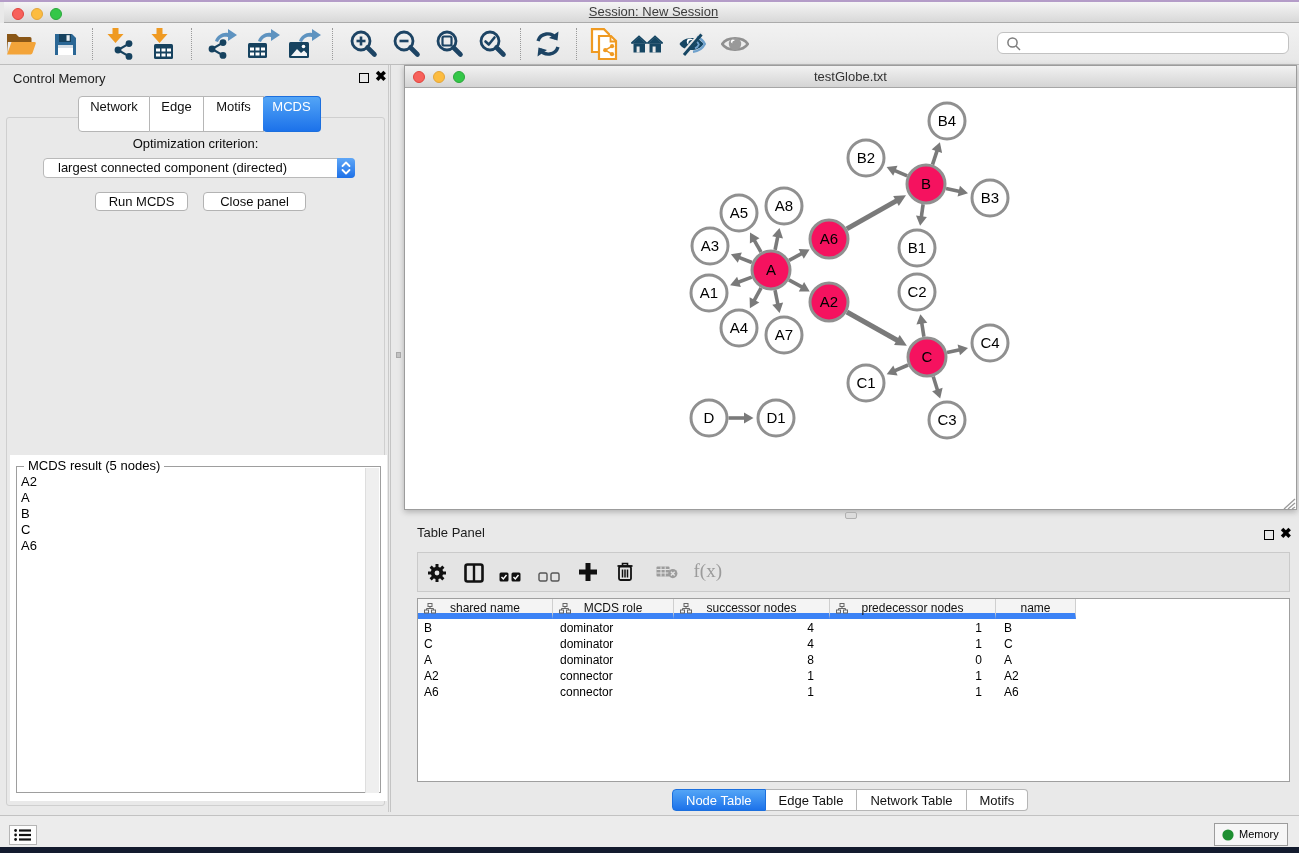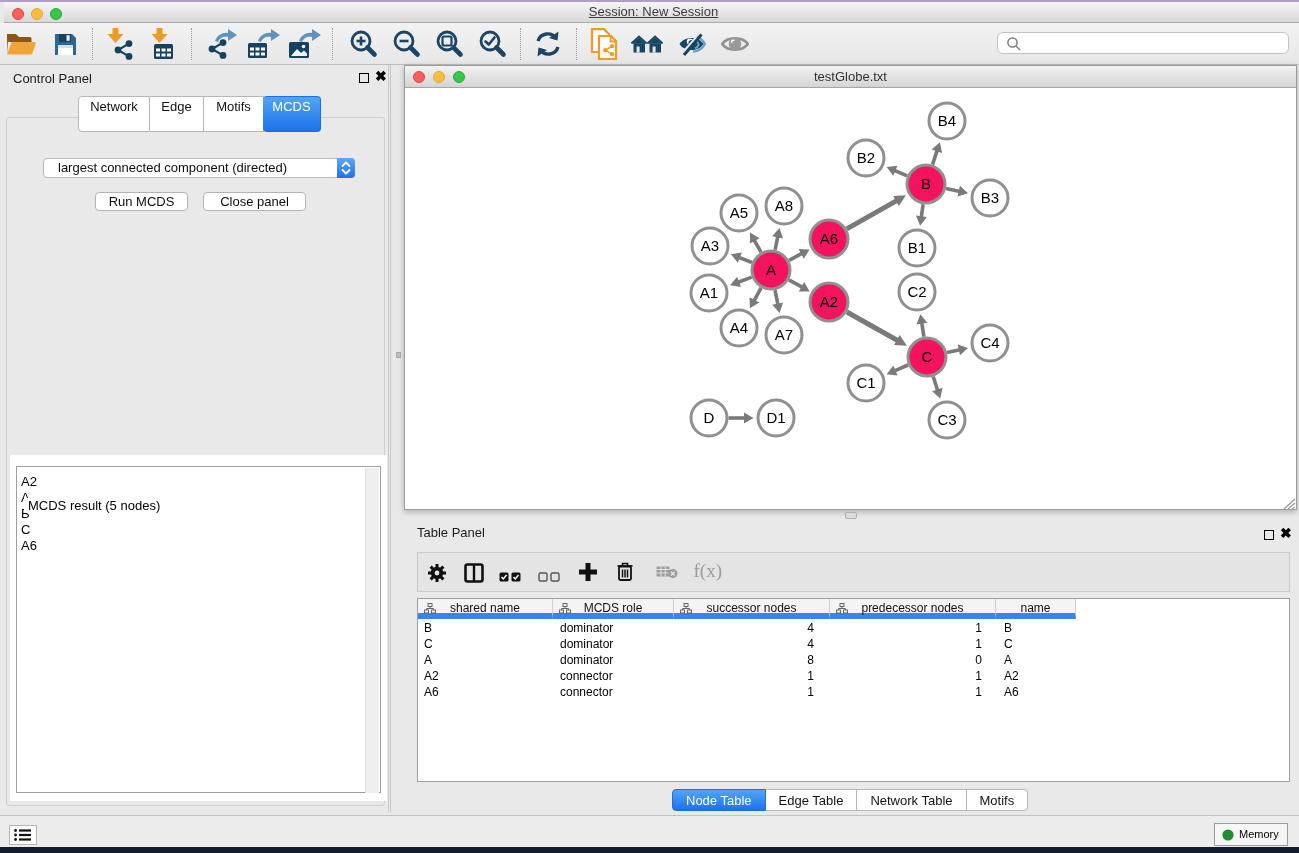--- a/index.html
+++ b/index.html
@@ -37,21 +37,21 @@
   background:#fff; border:1px solid #b9b9b9; border-radius:4px; font-size:13px;
   color:#0d0d0d; line-height:18px; padding-left:14px; }
 #spinner { position:absolute; right:-1px; top:-1px; width:18px; height:20px;
   background:linear-gradient(#5fa7f7,#1e71e8); border-radius:0 4px 4px 0; }
 .btn { position:absolute; background:#fff; border:1px solid #b3b3b3; border-radius:4px;
   font-size:13px; color:#0d0d0d; text-align:center; height:19px; line-height:17px; }
 #result { position:absolute; left:10px; top:390px; width:377px; height:346px; background:#fff; }
 #resultbox { position:absolute; left:6px; top:11px; width:365px; height:327px;
   border:1px solid #9e9e9e; }
 #resultlegend { position:absolute; left:14px; top:3px; background:#fff; padding:0 4px;
-  font-size:13px; color:#000;margin-top:40px; }
+  font-size:13px; color:#000; }
 #resultscroll { position:absolute; right:1px; top:1px; width:14px; height:325px;
   background:#efefef; border-left:1px solid #dedede; }
 .ritem { font-size:13px; color:#000; padding-left:4px; line-height:16px; }
 
 #netwin { left:404px; top:65px; width:893px; height:445px; background:#fff;
   border:1px solid #9c9c9c; box-shadow:0 2px 6px rgba(0,0,0,0.25); }
 #nw-title { position:absolute; left:0; top:0; width:100%; height:22px;
   background:linear-gradient(#f2f2f2,#d4d4d4); border-bottom:1px solid #a6a6a6;
   text-align:center; font-size:13px; color:#323232; line-height:21px; }
 #nw-canvas { position:absolute; left:0; top:22px; width:891px; height:421px; background:#fff; }
@@ -264,28 +264,29 @@
 </svg>
     </div>
   <div id="searchbox">
       <svg style="position:absolute;left:8px;top:3px;" width="16" height="16" viewBox="0 0 16 16">
         <circle cx="6.5" cy="6.5" r="4.6" fill="none" stroke="#7c7c7c" stroke-width="1.5"></circle>
         <line x1="10" y1="10" x2="14" y2="14" stroke="#7c7c7c" stroke-width="1.5"></line>
       </svg>
     </div>
 </div>
 <div class="abs" id="cpanel">
-  <div id="cp-title">Control Panel</div>
+  <div id="cp-title">Control Memory</div>
   <div id="cp-inner"></div>
   <div class="tabs" style="left:78px; top:31px;">
     <div class="tab first" style="width:72px;">Network</div>
       <div class="tab" style="width:54px;">Edge</div>
       <div class="tab" style="width:60px;">Motifs</div>
       <div class="tab sel" style="width:58px;">MCDS</div>
   </div>
+  <div id="optlabel" style="top:71px;">Optimization criterion:</div>
   <div id="combo">largest connected component (directed)
     <div id="spinner"><svg width="18" height="20" viewBox="0 0 18 20">
       <path d="M5.5 8 L9 4.5 L12.5 8" fill="none" stroke="#fff" stroke-width="1.8" stroke-linecap="round" stroke-linejoin="round"></path>
       <path d="M5.5 12 L9 15.5 L12.5 12" fill="none" stroke="#fff" stroke-width="1.8" stroke-linecap="round" stroke-linejoin="round"></path>
     </svg></div>
   </div>
   <div class="btn" style="left:95px; top:127px; width:93px;">Run MCDS</div>
   <div class="btn" style="left:203px; top:127px; width:103px;">Close panel</div>
   <div class="wbtn" style="left:359px; top:8px; width:10px; height:10px; border:1.6px solid #000;"></div>
   <div class="wbtn" style="left:375px; top:3px; font-size:14px; font-weight:bold; color:#000;">✖</div>

